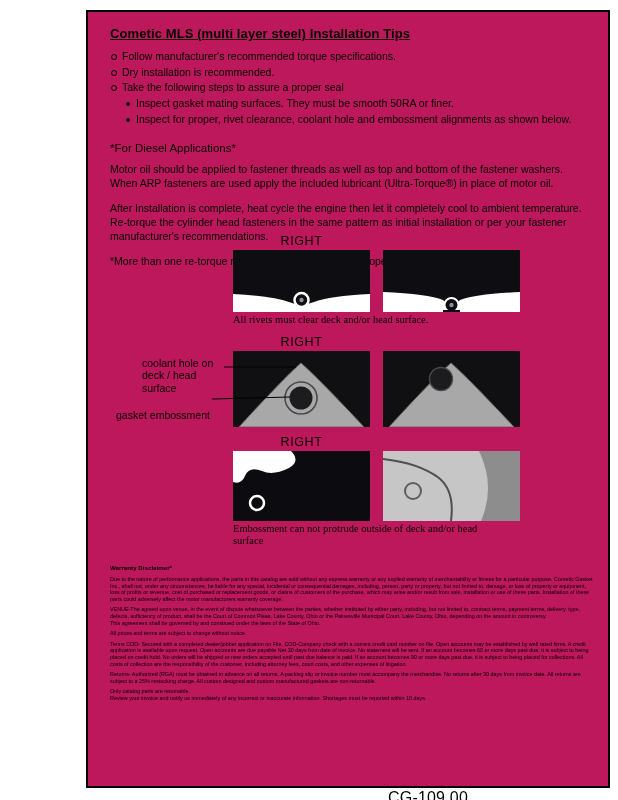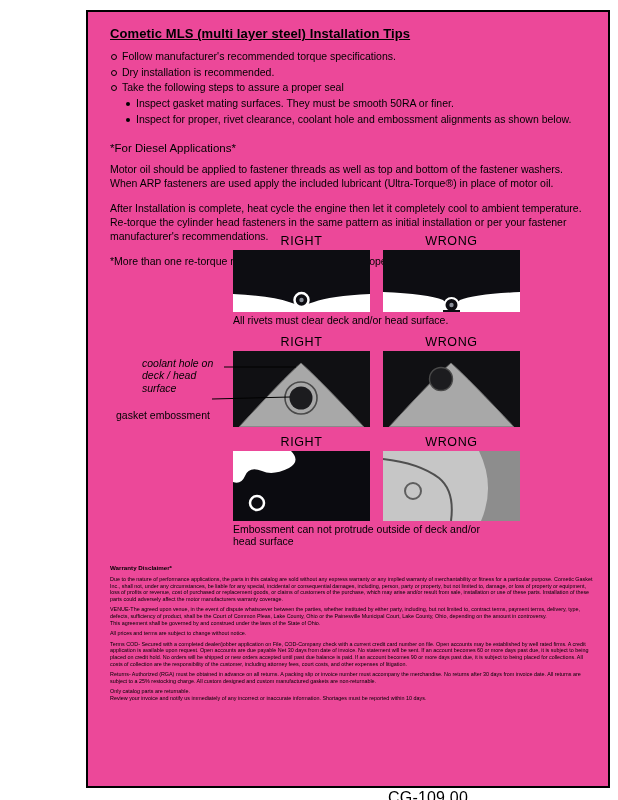--- a/index.html
+++ b/index.html
@@ -8,21 +8,21 @@
     font-family:"Liberation Sans", sans-serif;
     color:#000;
     position:relative;
     overflow:hidden;
   }
   .frame {
     position:absolute;
     left:86px; top:10px;
     width:524px; height:778px;
     border:2px solid #000;
-    background:#ec4899;
+    background:#be185d;
   }
   
   .content-top { position:absolute; left:22px; top:14px; width:484px; }
   .title {
     font-size:13px; font-weight:bold;
     text-decoration:underline;
     margin-bottom:9px; letter-spacing:.1px;
   }
   .bullets { font-size:10.5px; line-height:1.3; }
   .bullet { position:relative; padding-left:12px; margin-bottom:2px; }
@@ -33,32 +33,32 @@
   .subbullet { position:relative; padding-left:12px; margin-left:14px; margin-bottom:2px; }
   .subbullet::before {
     content:""; position:absolute; left:2px; top:5px;
     width:4px; height:4px; background:#000; border-radius:50%;
   }
   .diesel-heading { font-size:11.5px; font-weight:normal; margin-top:16px; margin-bottom:9px; }
   .para { font-size:10.5px; line-height:1.32; width:480px; margin-bottom:11px; }
   
   .diagrams { position:absolute; left:22px; top:222px; width:484px; }
   .diag-block { position:relative; margin-bottom:8px; }
-  .diag-headers { display:flex; margin-left:123px; height:16px; }
+  .diag-headers { display:flex; margin-left:123px; height:16px;flex-direction:column; }
   .diag-headers span {
     width:137px; text-align:center; font-size:12.5px; letter-spacing:.6px;
   }
   .diag-headers span + span { margin-left:13px;text-align:center; }
   .diag-panels { display:flex; margin-left:123px; }
   .diag-panels svg { display:block; }
   .diag-panels svg + svg { margin-left:13px; }
-  .diag-caption { margin-left:123px; margin-top:2px; font-size:10.5px; line-height:1.2; }
+  .diag-caption { margin-left:123px; margin-top:2px; font-size:10.5px; line-height:1.2;font-family:Liberation Serif, serif; }
   .diag-caption.wrap { width:250px; }
   .side-label { position:absolute; font-size:10.5px; line-height:1.22; }
-  .label-coolant { left:32px; top:22px; width:84px;font-style:italic; }
+  .label-coolant { left:32px; top:22px; width:84px; }
   .label-embossment { left:6px; top:74px; width:112px; }
   .leader-overlay {
     position:absolute; left:0; top:0; width:270px; height:110px;
     pointer-events:none;
   }
   
   .legal { position:absolute; left:22px; top:552px; width:484px; }
   .legal-heading { font-size:6.2px; font-weight:bold; margin-bottom:5px; }
   .legal p { font-size:5.4px; line-height:1.22; margin-bottom:4px; text-align:left; }
   .legal p.tight { margin-bottom:0; }

